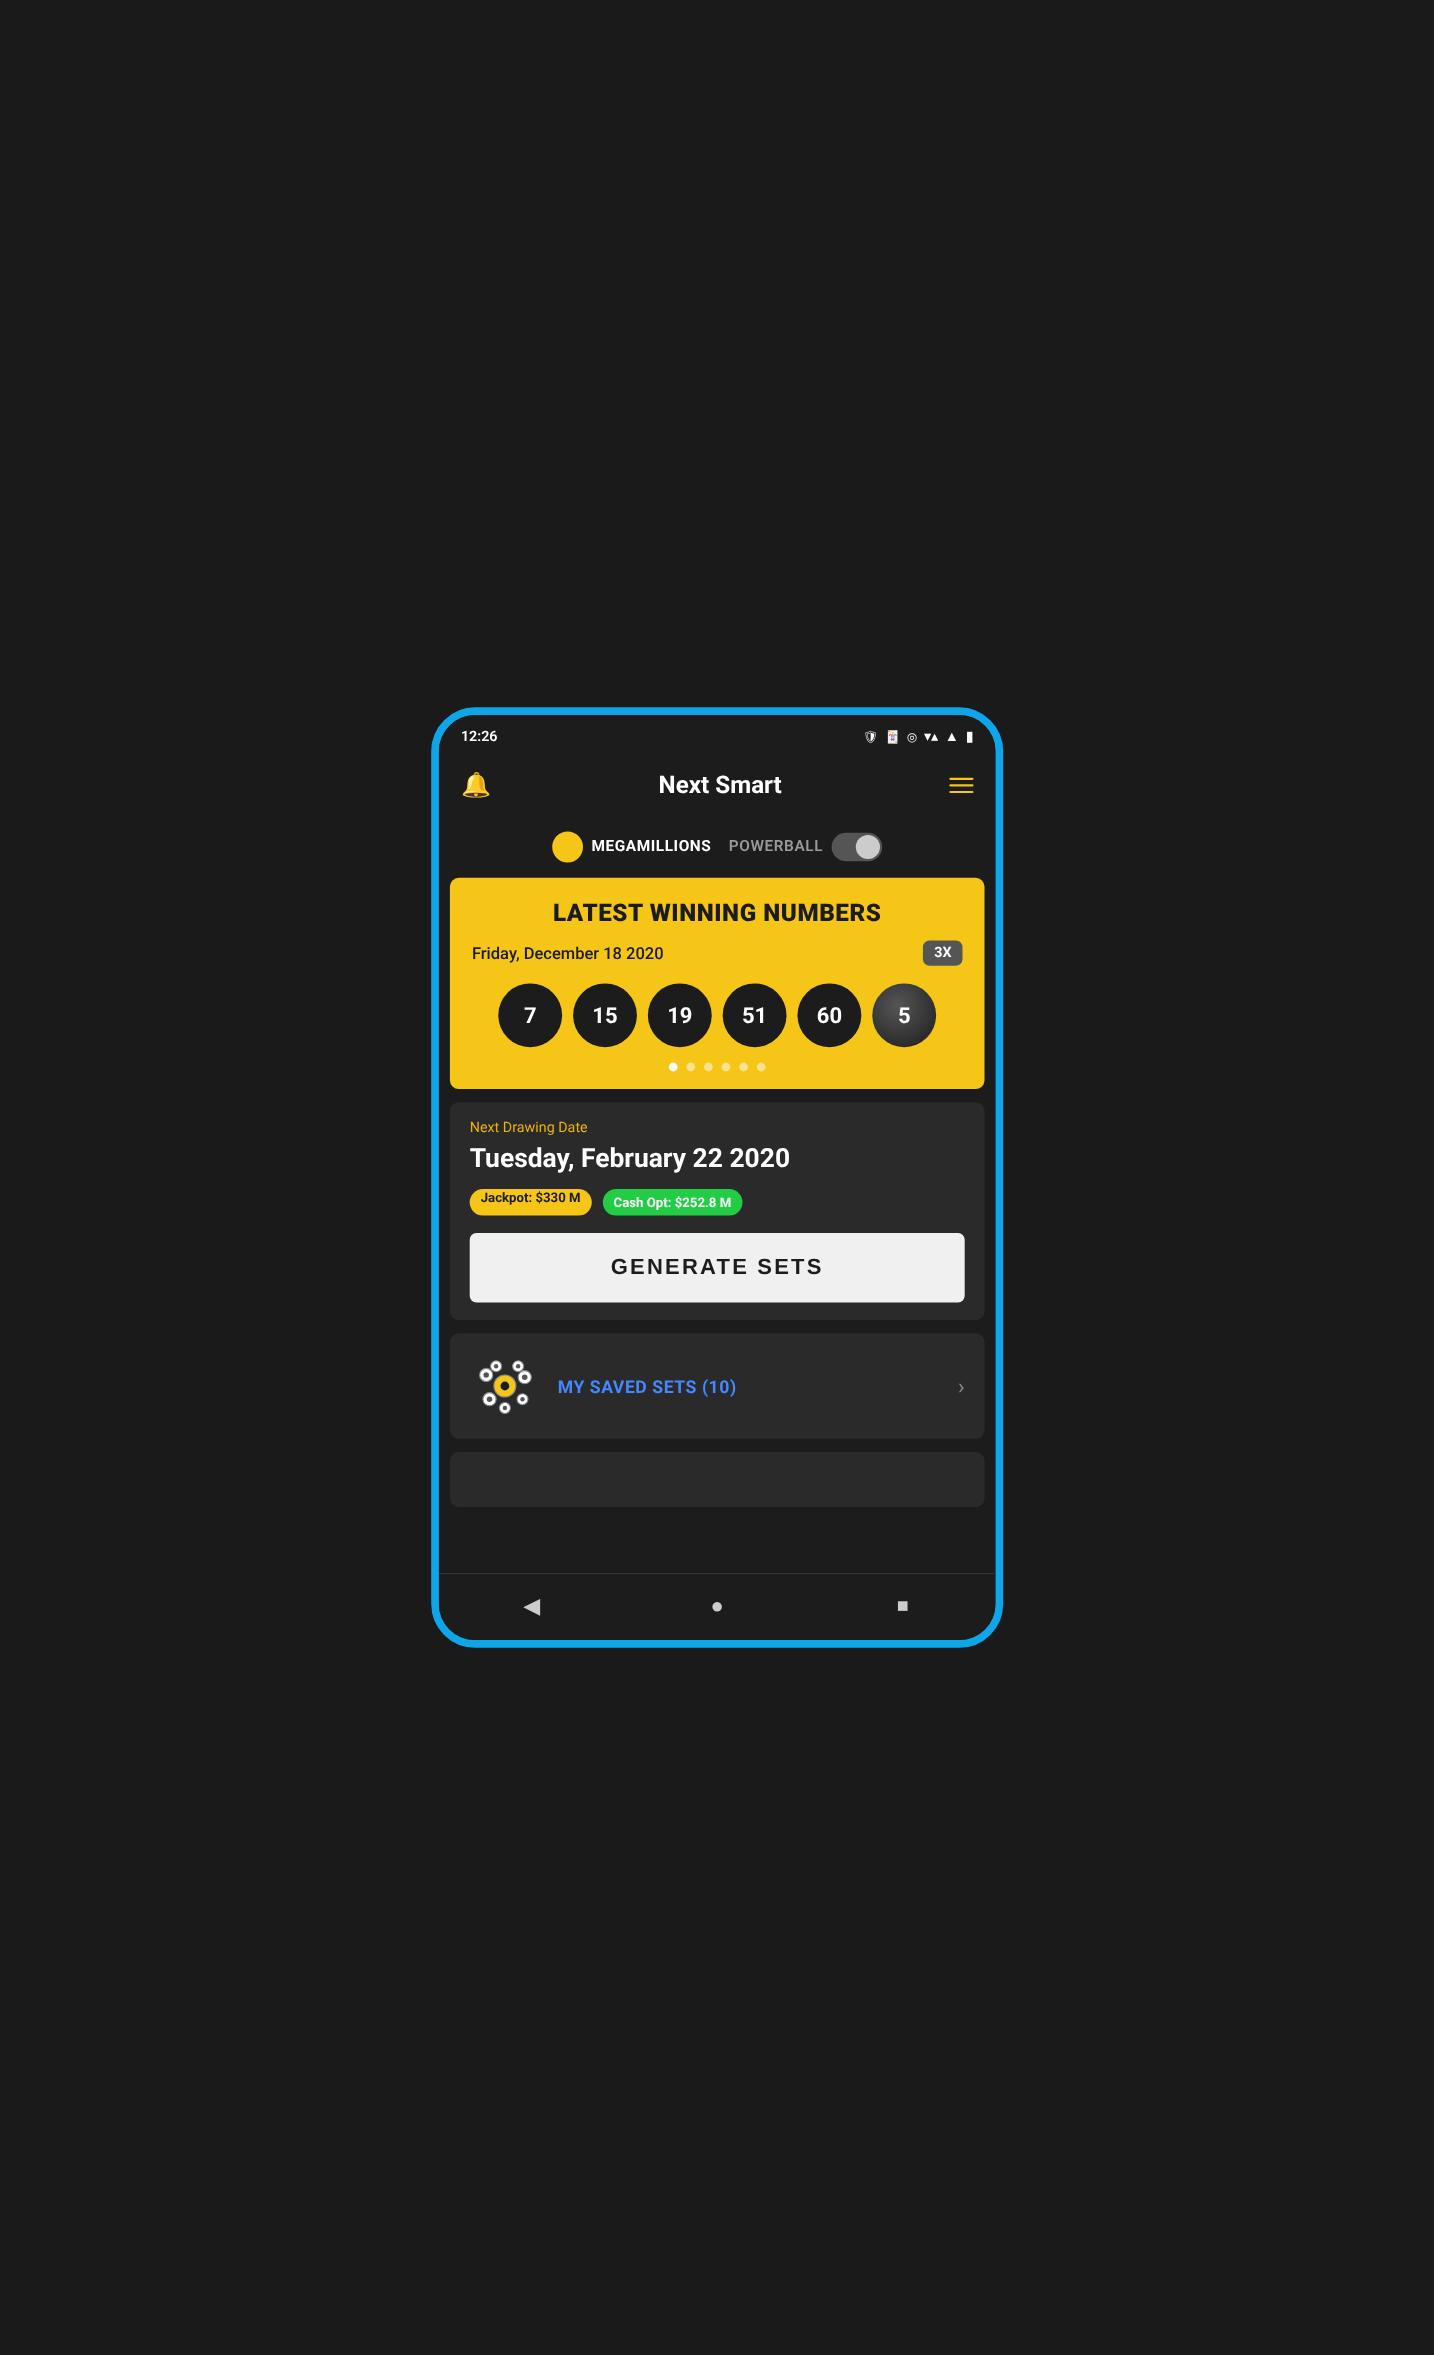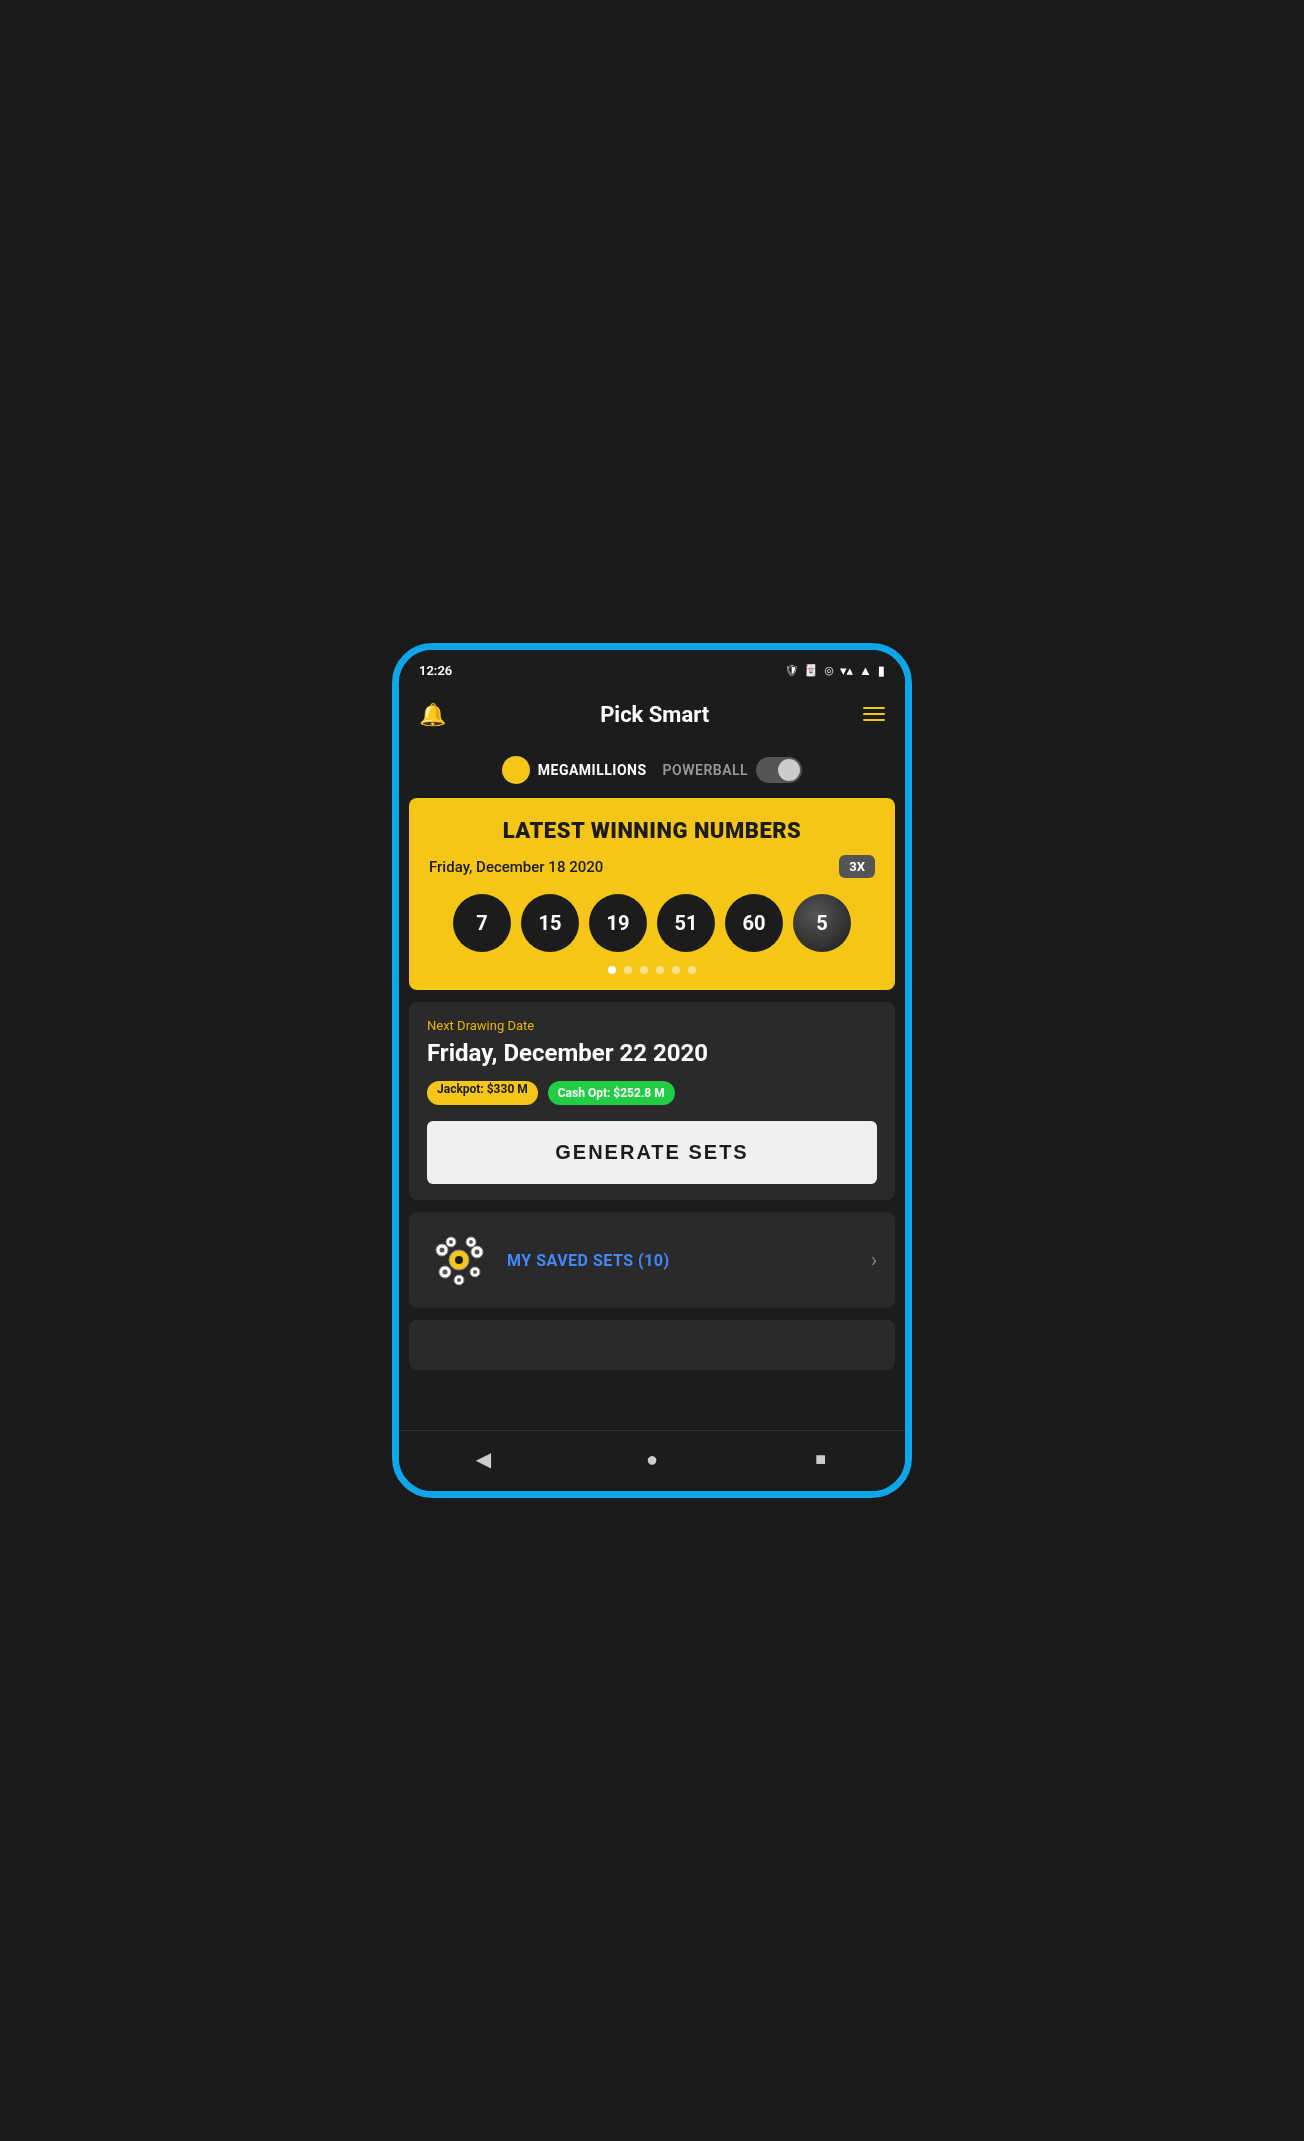--- a/index.html
+++ b/index.html
@@ -384,21 +384,21 @@
       <span>🃏</span>
       <span>◎</span>
       <span style="color:#fff;font-size:13px;">▾▴</span>
       <span style="color:#fff;font-size:13px;">▲</span>
       <span style="color:#fff;font-size:13px;">▮</span>
     </div>
   </div>
 
   <div class="app-header">
     <span class="bell-icon">🔔</span>
-    <span class="app-title">Pick Smart</span>
+    <span class="app-title">Next Smart</span>
     <div class="hamburger-icon">
       <span></span>
       <span></span>
       <span></span>
     </div>
   </div>
 
   <div class="main-content">
 
     <div class="toggle-row">
@@ -433,21 +433,21 @@
         <div class="dot"></div>
         <div class="dot"></div>
         <div class="dot"></div>
         <div class="dot"></div>
         <div class="dot"></div>
       </div>
     </div>
 
     <div class="next-drawing-card">
       <div class="next-drawing-label">Next Drawing Date</div>
-      <div class="next-drawing-date">Friday, December 22 2020</div>
+      <div class="next-drawing-date">Tuesday, February 22 2020</div>
       <div class="jackpot-row">
         <span class="jackpot-badge">Jackpot: $330 M</span>
         <span class="cash-opt-badge">Cash Opt: $252.8 M</span>
       </div>
       <button class="generate-btn">GENERATE SETS</button>
     </div>
 
     <div class="saved-sets-card">
       <div class="saved-sets-icon">
         <svg viewBox="0 0 64 64" xmlns="http://www.w3.org/2000/svg">

